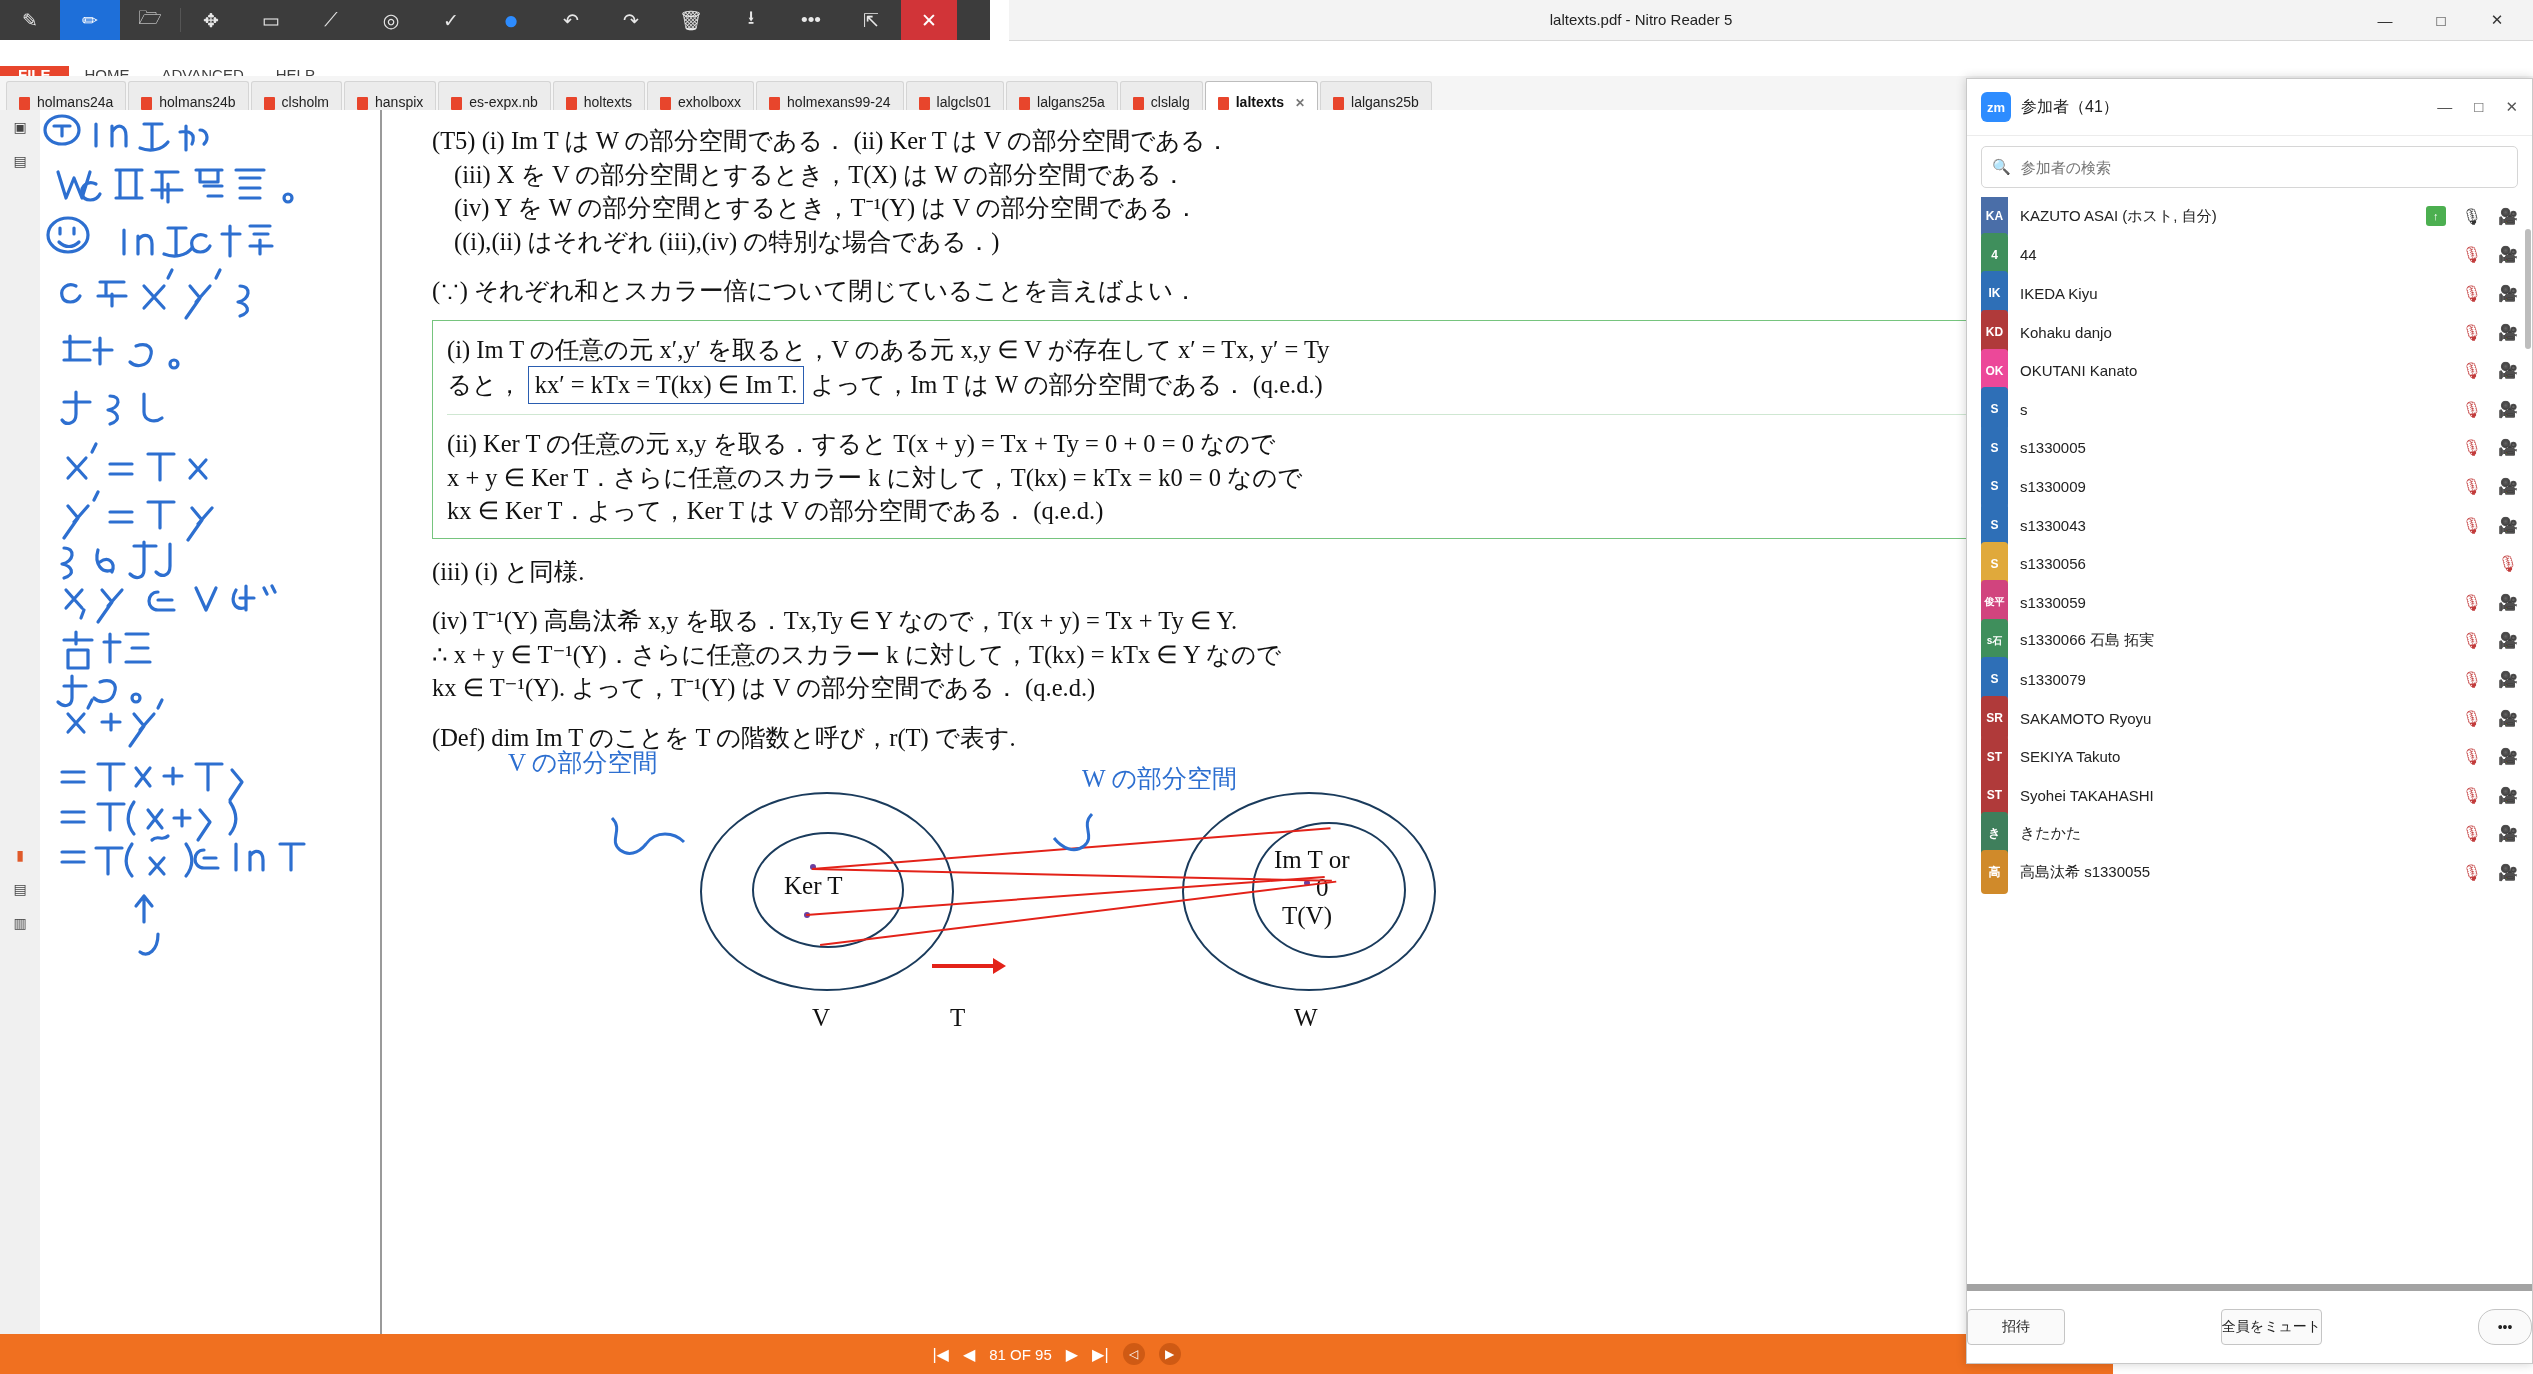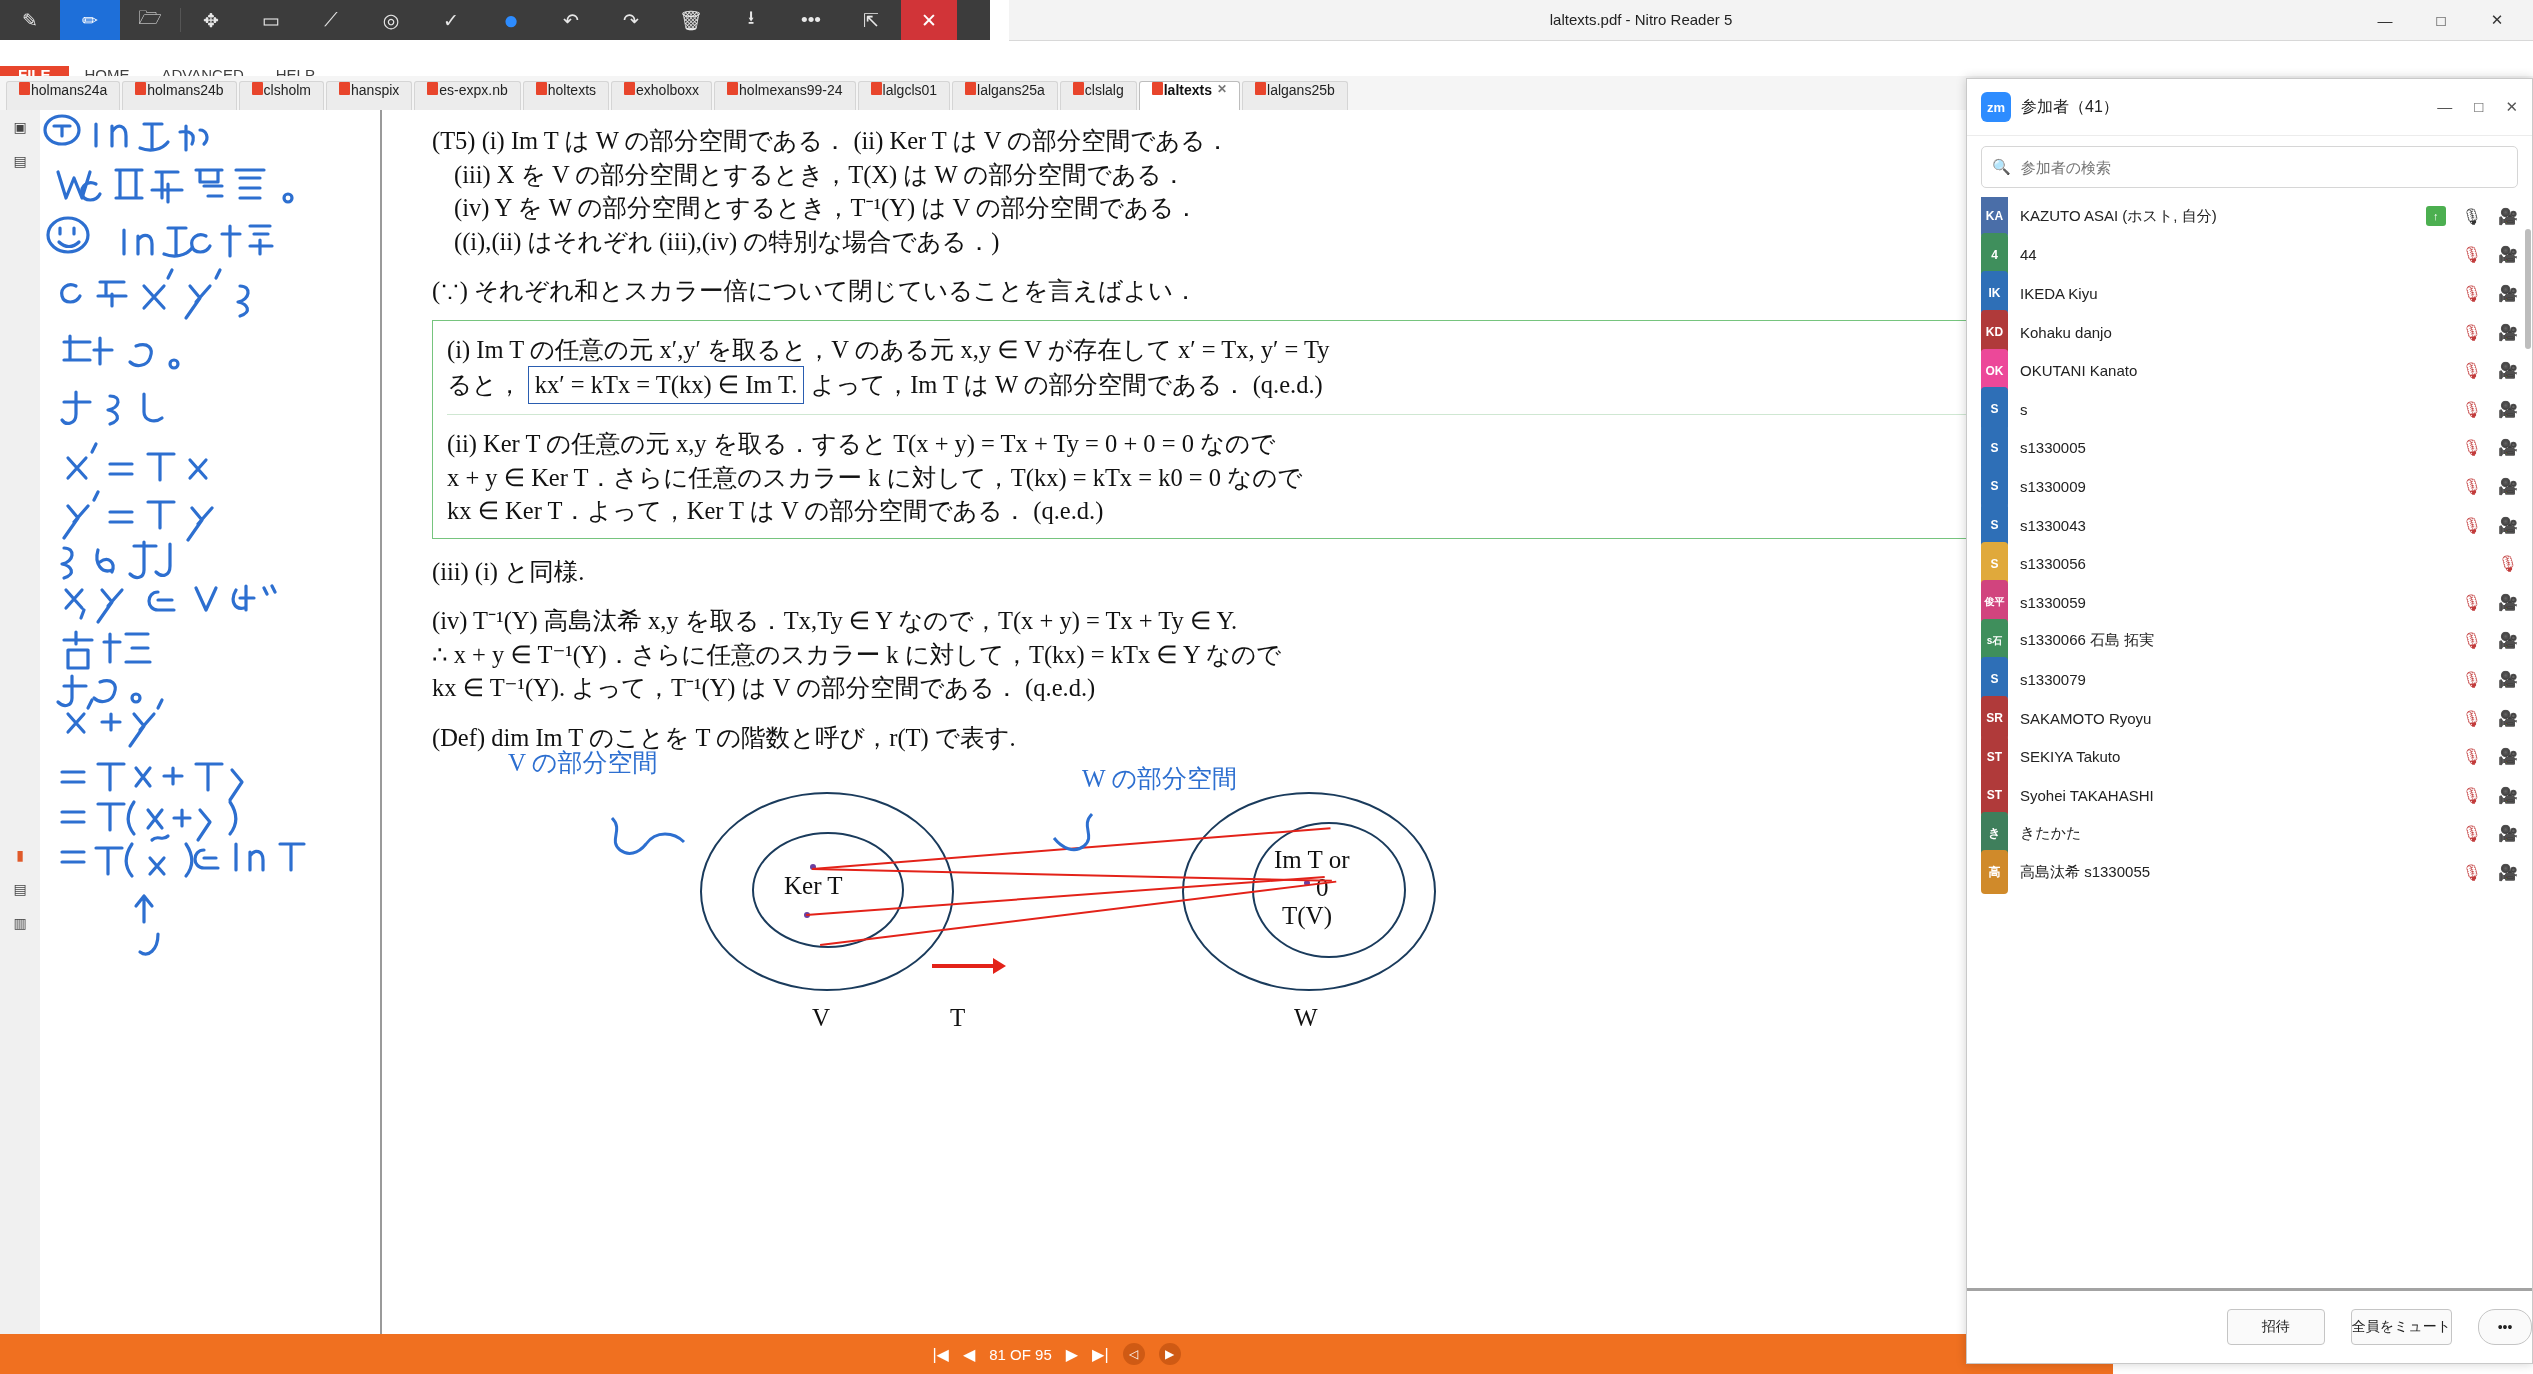--- a/index.html
+++ b/index.html
@@ -19,21 +19,21 @@
   .wincontrols{position:absolute;right:8px;top:0;height:40px;display:flex;align-items:center;gap:0;}
   .winbtn{width:56px;height:40px;display:flex;align-items:center;justify-content:center;font-size:15px;color:#333;cursor:pointer;}
 
   
   .menubar{position:absolute;left:0;top:56px;right:0;height:36px;background:#ffffff;border-bottom:7px solid #14b8a6;display:flex;align-items:center;}
   .menu-file{background:#e8452c;color:#fff;padding:0 18px;display:flex;align-items:center;font-size:15px;font-weight:bold;cursor:pointer;}
   .menu-item{padding:0 16px;display:flex;align-items:center;font-size:15px;color:#404040;cursor:pointer;}
 
   
   .tabsrow{position:absolute;left:0;top:76px;right:0;height:34px;background:#f5f5f5;border-bottom:1px solid #d0d0d0;display:flex;align-items:flex-end;padding-left:6px;overflow:hidden;}
-  .tab{height:28px;display:flex;align-items:flex-start;gap:1px;padding:0 12px;margin-right:2px;font-size:14px;color:#222;background:#ececec;border:1px solid #d5d5d5;border-bottom:none;border-radius:3px 3px 0 0;cursor:pointer;white-space:nowrap;}
+  .tab{height:28px;display:flex;align-items:flex-end;gap:7px;padding:0 12px;margin-right:2px;font-size:14px;color:#222;background:#ececec;border:1px solid #d5d5d5;border-bottom:none;border-radius:3px 3px 0 0;cursor:pointer;white-space:nowrap;}
   .tab.active{background:#ffffff;border-color:#bdbdbd;font-weight:bold;color:#111;}
   .tab .pg{width:11px;height:13px;background:#e8452c;border-radius:1px;display:inline-block;flex:none;}
   .tab .tclose{color:#777;font-size:12px;margin-left:4px;}
 
   
   .leftrail{position:absolute;left:0;top:110px;width:40px;bottom:40px;background:#f0f0f0;border-right:1px solid #ddd;}
   .rail-ic{width:40px;height:34px;display:flex;align-items:center;justify-content:center;font-size:14px;color:#444;}
   .canvas{position:absolute;left:40px;top:110px;width:340px;bottom:40px;background:#fff;border-right:2px solid #9a9a9a;overflow:hidden;}
   .ink{position:absolute;left:0;top:0;width:100%;height:100%;}
 
@@ -70,21 +70,21 @@
   .zoom-wc{margin-left:auto;display:flex;gap:22px;color:#555;font-size:15px;}
   .zoom-search{padding:10px 14px 8px 14px;}
   .searchbox{height:40px;border:1px solid #d6d6d6;border-radius:5px;display:flex;align-items:center;padding:0 10px;background:#fff;}
   .searchbox .mag{color:#8b8b8b;font-size:15px;margin-right:8px;}
   .searchbox input{border:0;outline:0;flex:1;font-size:15px;color:#333;font-family:"Liberation Sans",sans-serif;background:transparent;}
   .plist{position:absolute;left:0;right:0;top:118px;bottom:72px;overflow:hidden;}
   .prow{height:38.6px;display:flex;align-items:center;padding:0 14px;}
   .av{width:27px;height:44px;border-radius:4px;color:#fff;font-size:12px;display:flex;align-items:center;justify-content:center;margin-right:12px;flex:none;font-weight:bold;}
   .pname{font-size:15px;color:#222;white-space:nowrap;overflow:hidden;text-overflow:ellipsis;}
   .pico{margin-left:auto;display:flex;gap:16px;align-items:center;color:#c23b3b;}
-  .zoom-foot{position:absolute;left:0;right:0;bottom:0;height:72px;border-top:3px solid #a3a3a3;display:flex;align-items:center;justify-content:flex-end;gap:26px;}
+  .zoom-foot{position:absolute;left:0;right:0;bottom:0;height:72px;border-top:7px solid #a3a3a3;display:flex;align-items:center;justify-content:space-between;gap:26px;}
   .zbtn{min-width:96px;height:34px;border:1px solid #c5c5c5;border-radius:4px;background:#fafafa;display:flex;align-items:center;justify-content:center;font-size:14px;color:#222;cursor:pointer;}
   .zbtn.round{min-width:52px;border-radius:17px;}
   .scroll-h{position:absolute;right:1px;top:150px;width:6px;height:120px;background:#bdbdbd;border-radius:3px;}
   .scroll-doc{position:absolute;right:424px;top:130px;width:8px;height:120px;background:#c4c4c4;border-radius:4px;}
   svg{display:block;}
 </style>
 </head>
 <body>
 
 <div class="app">

